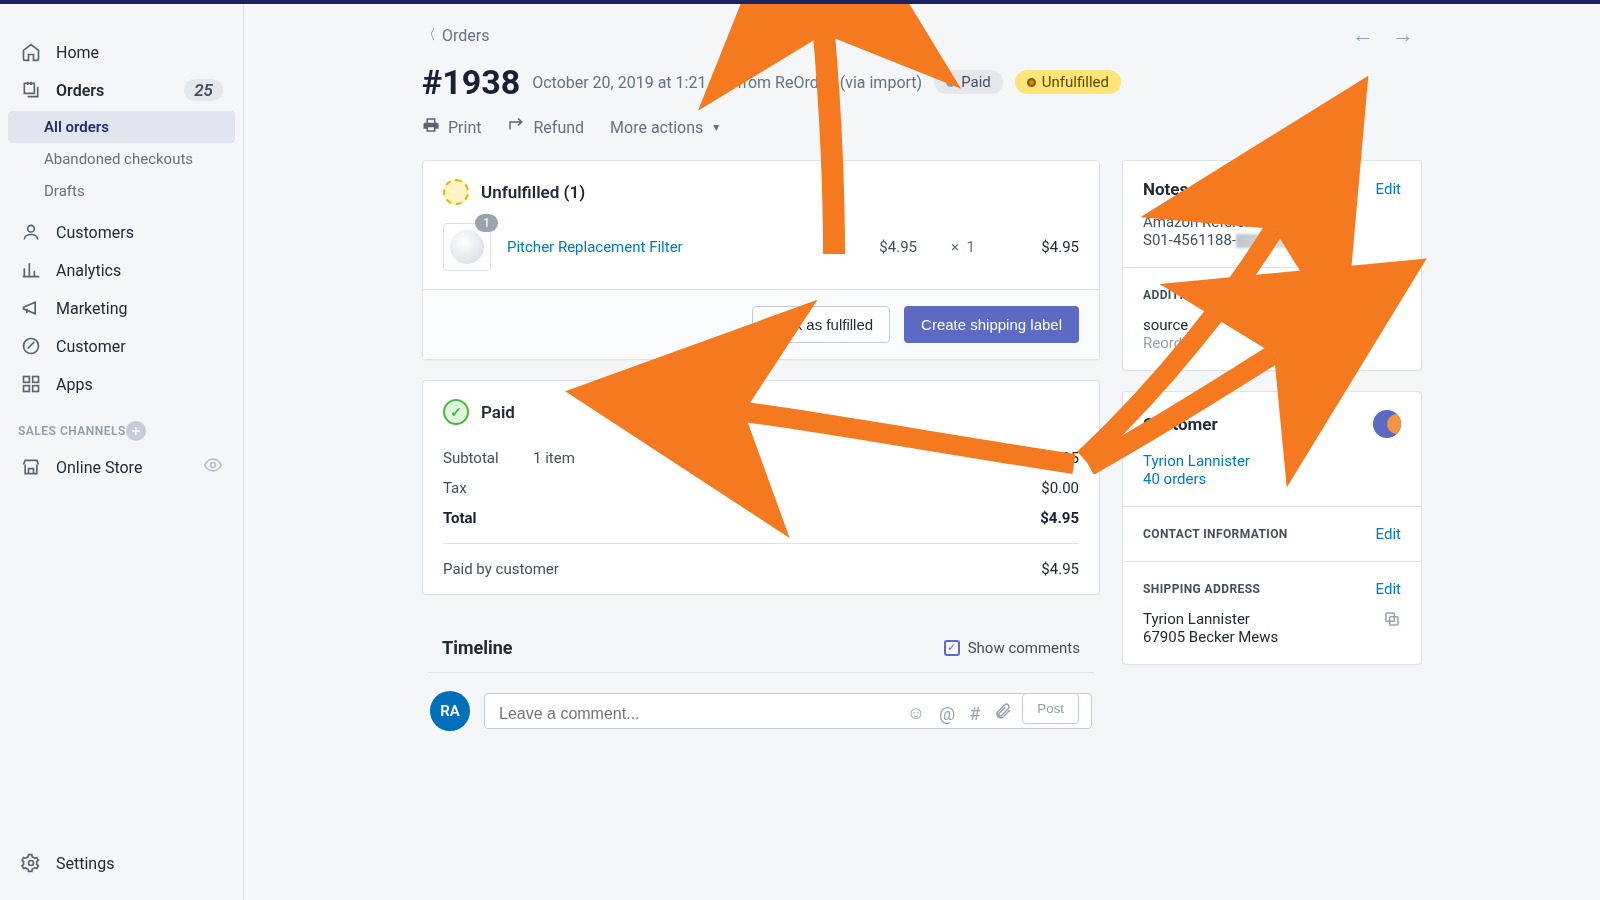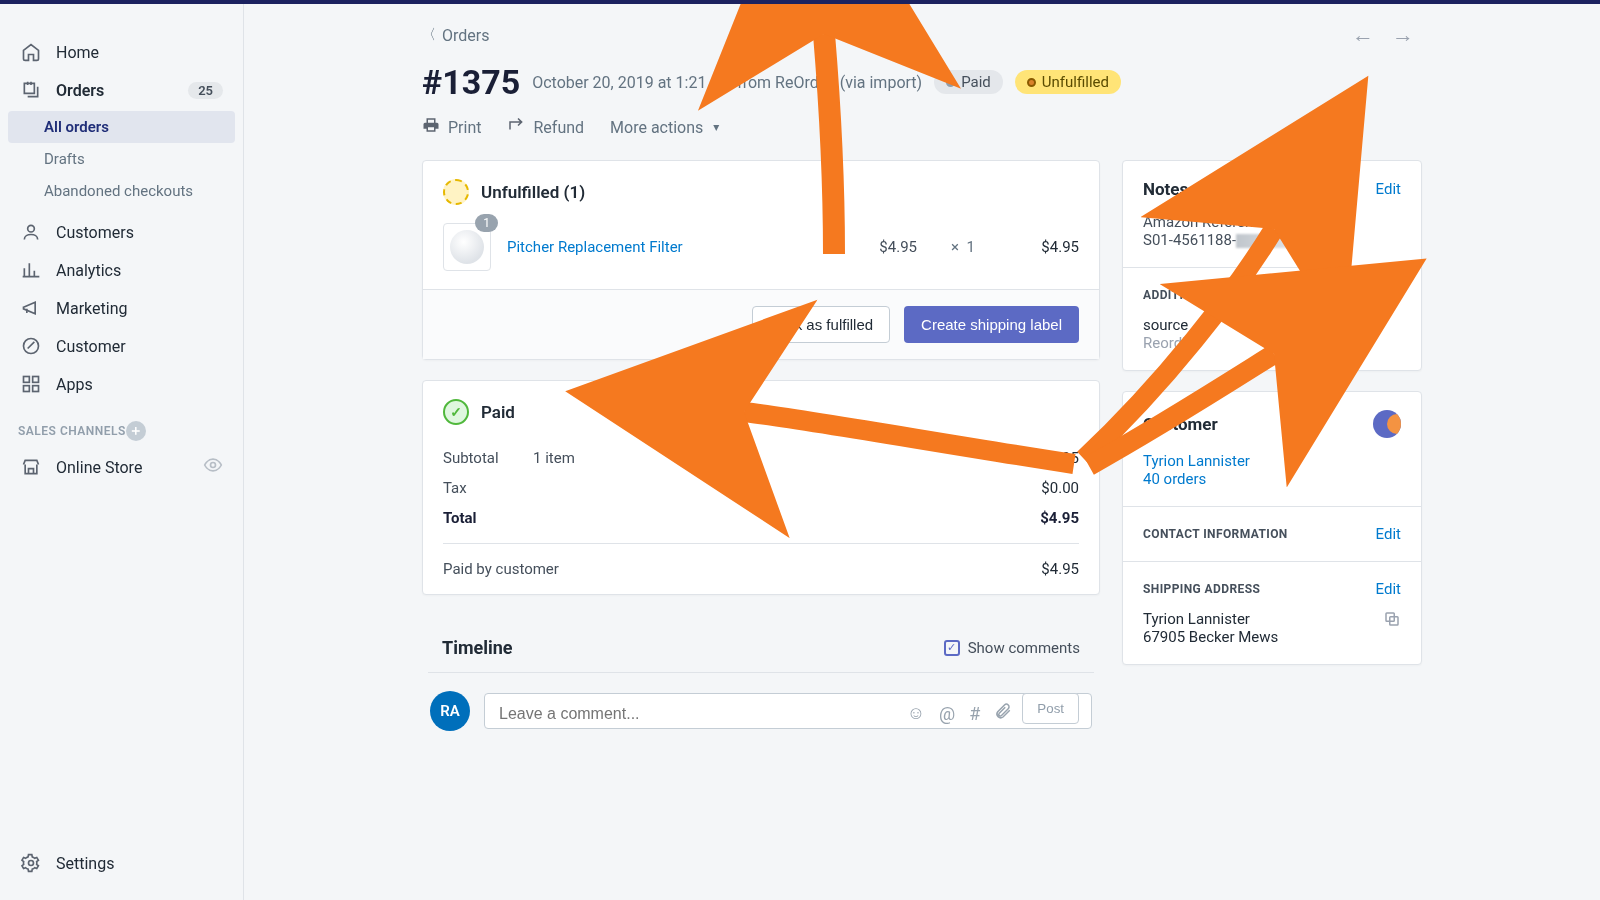--- a/index.html
+++ b/index.html
@@ -39,21 +39,21 @@
     background:var(--bg);display:flex;flex-direction:column;padding-top:29px;
   }
   .nav-item{
     display:flex;align-items:center;gap:14px;
     padding:8px 16px;margin:0 4px;color:var(--text);font-size:16px;cursor:pointer;
   }
   .nav-item .icon{width:22px;height:22px;display:flex;align-items:center;justify-content:center;color:#5c6470;}
   .nav-item.active{font-weight:600;}
   .nav-badge{
     margin-left:auto;background:var(--badge);border-radius:999px;
-    padding:1px 10px;font-size:13px;color:#454f5b;
+    padding:1px 10px;font-size:17px;color:#454f5b;font-style:italic;
   }
   .sub-items{margin:2px 8px 6px 8px;}
   .sub-item{
     padding:7px 10px 7px 36px;border-radius:4px;color:var(--text-muted);font-size:15px;cursor:pointer;
   }
   .sub-item.selected{background:#e1e5ee;color:#202e78;font-weight:600;}
   .sec-header{
     display:flex;align-items:center;justify-content:flex-start;
     padding:18px 18px 6px 18px;color:var(--text-light);font-size:12px;
     letter-spacing:.5px;font-weight:600;
@@ -154,22 +154,22 @@
             <path d="M4 4h12v12H4z"></path>
             <path d="M8 2v4M12 2v4"></path>
             <path d="M20 8v12H8"></path>
           </svg>
       </span>
       <span>Orders</span>
       <span class="nav-badge">25</span>
     </div>
     <div class="sub-items">
       <div class="sub-item selected">All orders</div>
+      <div class="sub-item">Abandoned checkouts</div>
       <div class="sub-item">Drafts</div>
-      <div class="sub-item">Abandoned checkouts</div>
     </div>
     <div class="nav-item">
       <span class="icon">
         <svg width="20" height="20" viewBox="0 0 24 24" fill="none" stroke="currentColor" stroke-width="2">
             <circle cx="12" cy="8" r="4"></circle>
             <path d="M4 21c0-4 4-6 8-6s8 2 8 6"></path>
           </svg>
       </span>
       <span>Customers</span>
     </div>
@@ -251,21 +251,21 @@
           <span class="bc-arrow">〈</span>
           <span>Orders</span>
         </div>
         <div class="pager">
           <span>←</span>
           <span>→</span>
         </div>
       </div>
 
       <div class="title-row">
-        <span class="order-title">#1375</span>
+        <span class="order-title">#1938</span>
         <span class="order-sub">October 20, 2019 at 1:21 am from ReOrdify (via import)</span>
         <span class="pill pill-paid">
           <span class="dot dot-paid"></span>
           <span>Paid</span>
         </span>
         <span class="pill pill-unf">
           <span class="dot" style="background:#d9822b;border:2px solid #8a5a00;"></span>
           <span>Unfulfilled</span>
         </span>
       </div>

